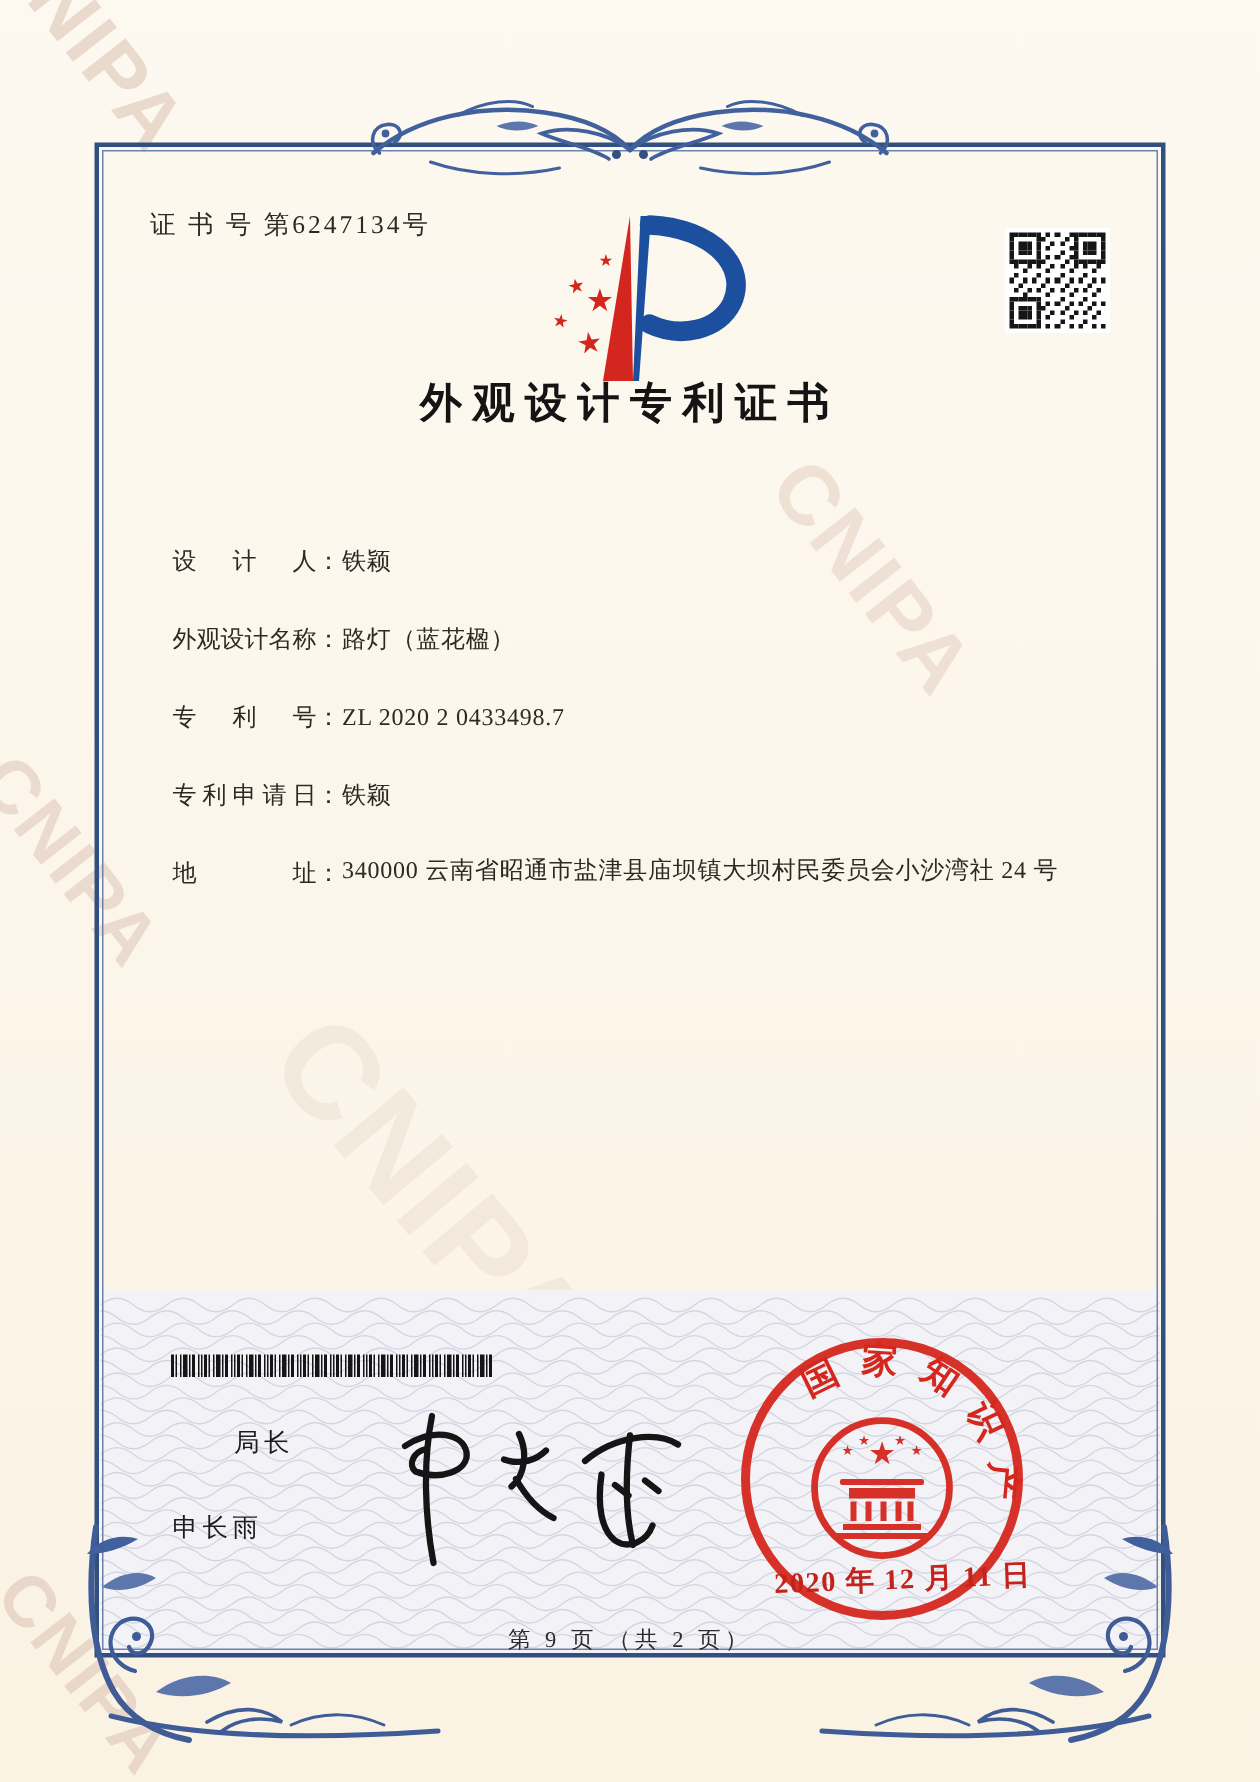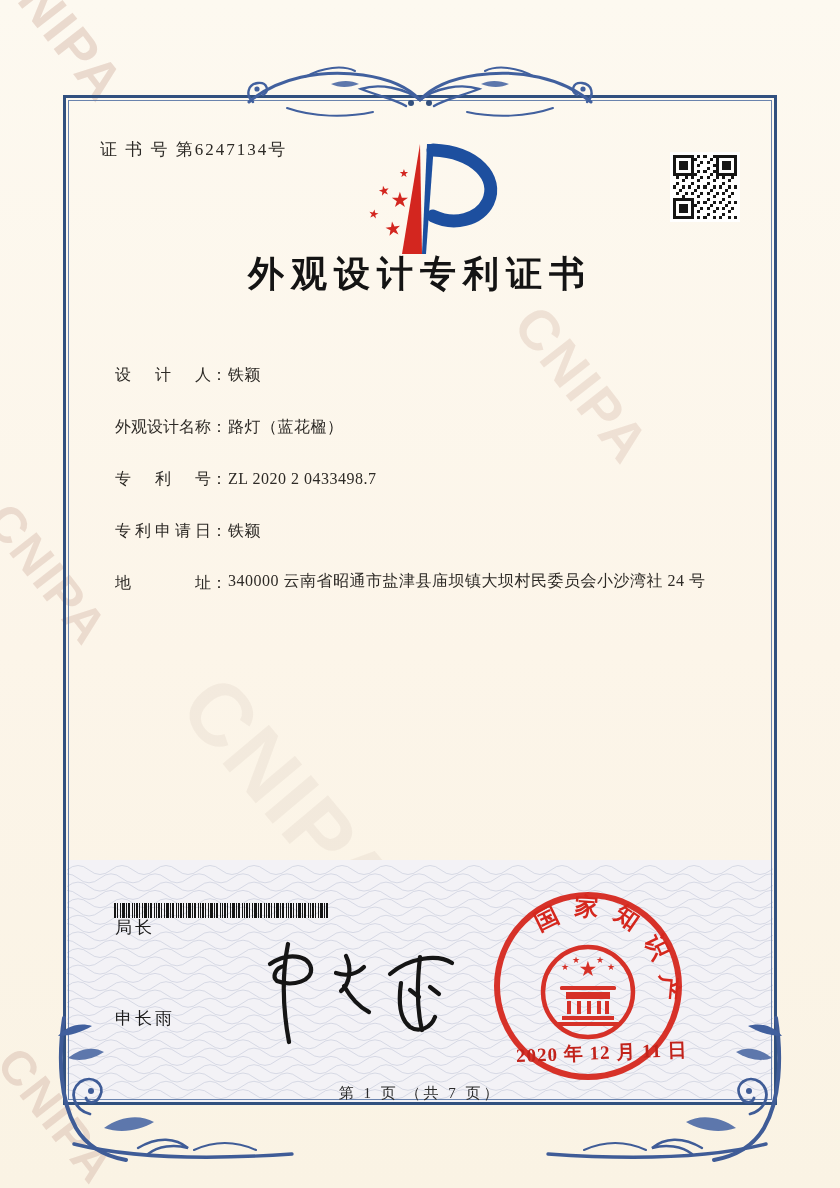--- a/index.html
+++ b/index.html
@@ -22,39 +22,39 @@
   .gbg{position:absolute;left:67px;top:860px;width:706px;height:242px;background:#f3f2f6;z-index:1;}
   .gwaves{position:absolute;left:67px;top:860px;width:706px;height:242px;z-index:1;}
   
   .certno{position:absolute;left:100px;top:138px;font-size:17px;letter-spacing:2px;z-index:2;}
   .logo{position:absolute;left:336px;top:140px;z-index:2;}
   .qr{position:absolute;left:670px;top:152px;width:70px;height:70px;background:#ffffff;
       display:grid;grid-template-columns:repeat(21,1fr);grid-template-rows:repeat(21,1fr);
       padding:3px;box-sizing:border-box;z-index:2;}
   .qr i{display:block;}
   .qr i.on{background:#161616;}
-  .title{position:absolute;left:0;right:0;top:250px;text-align:center;font-size:36px;
+  .title{position:absolute;left:0;right:0;top:250px;text-align:center;font-size:28px;
          font-weight:700;letter-spacing:7px;color:#141414;z-index:2;}
   .fields{position:absolute;left:115px;top:360px;width:600px;font-size:16px;z-index:2;}
   .frow{line-height:30px;margin-bottom:22px;white-space:nowrap;}
   .flabel{display:inline-block;width:96px;text-align:justify;text-align-last:justify;vertical-align:top;}
   .fcolon{display:inline-block;width:17px;vertical-align:top;}
   .fvalue{letter-spacing:.5px;}
   .frow-addr{margin-bottom:10px;}
   .frow-addr .fvalue{display:inline-block;width:478px;white-space:normal;line-height:26px;vertical-align:top;}
   .grant-group{display:inline-block;vertical-align:top;}
   .grant-a{width:256px;}
   .flabel2{display:inline-block;width:82px;text-align:justify;text-align-last:justify;vertical-align:top;}
   .paras{position:absolute;left:100px;top:702px;width:646px;font-size:16.5px;line-height:31px;
          text-align:justify;z-index:2;}
   .paras p{margin:0;text-indent:2.1em;}
   .barcode{position:absolute;left:114px;top:903px;height:15px;display:flex;align-items:stretch;z-index:2;}
   .barcode b{display:block;background:#151515;}
   .comm{position:absolute;left:115px;z-index:3;font-size:17px;letter-spacing:3px;color:#1c1c1c;}
-  .comm-title{top:916px;}
+  .comm-title{top:950px;margin-left:41px;}
   .comm-name{top:1007px;}
   .sig{position:absolute;left:252px;top:928px;z-index:3;}
   .seal{position:absolute;left:488px;top:886px;z-index:3;}
   .seal-date{position:absolute;left:516px;top:1040px;z-index:4;color:#c2231b;font-size:19px;
              font-weight:600;letter-spacing:1px;transform:rotate(-2deg);white-space:nowrap;}
   .pagefoot{position:absolute;left:0;right:0;top:1084px;text-align:center;font-size:15px;
             letter-spacing:3px;z-index:2;color:#2b2b2b;}
   .contnote{position:absolute;left:0;right:0;top:1140px;text-align:center;font-size:15px;
             letter-spacing:2px;z-index:2;color:#3a3a3a;}
   .orn-top{position:absolute;left:243px;top:62px;width:354px;height:64px;z-index:2;}
@@ -738,15 +738,15 @@
       <rect x="-11" y="9" width="4" height="13"></rect>
       <rect x="-1" y="9" width="4" height="13"></rect>
       <rect x="9" y="9" width="4" height="13"></rect>
       <rect x="17" y="9" width="4" height="13"></rect>
       <rect x="-26" y="24" width="52" height="4"></rect>
       <rect x="-31" y="30" width="62" height="4"></rect>
     </g>
   </svg>
   <div class="seal-date">2020 年 12 月 11 日</div>
 
-  <div class="pagefoot">第 1 页 （共 7 页）</div>
+  <div class="pagefoot">第 9 页 （共 2 页）</div>
 
 </div>
 
 </body></html>

